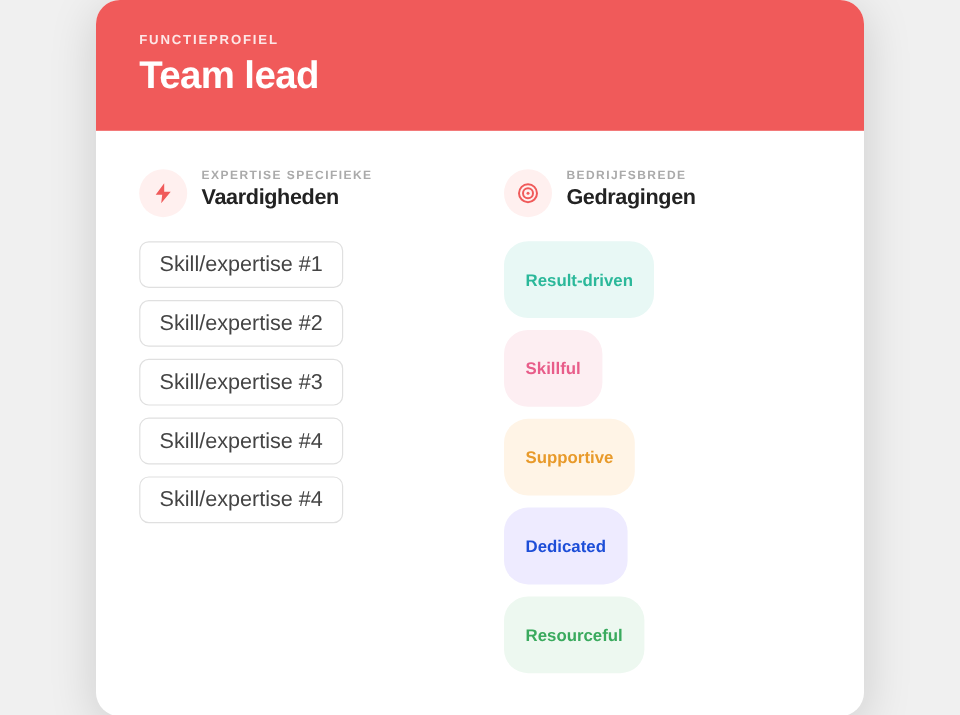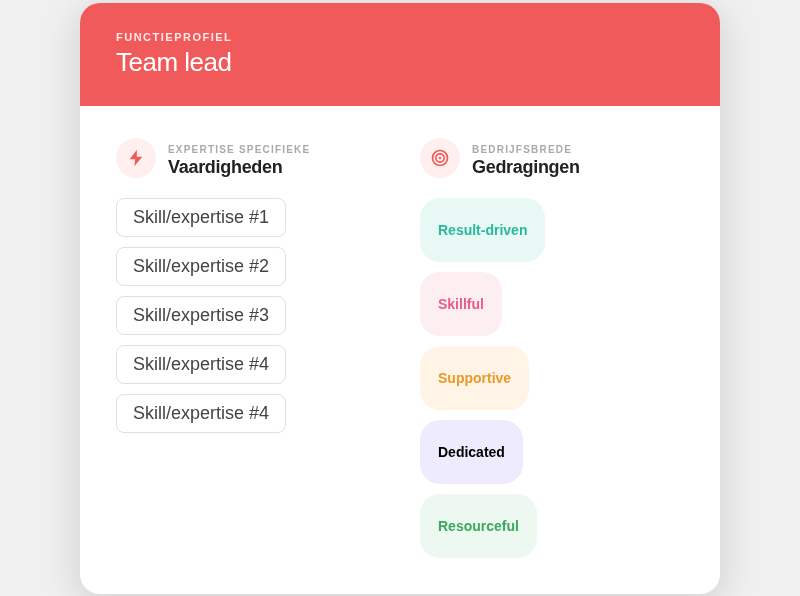--- a/index.html
+++ b/index.html
@@ -30,42 +30,42 @@
     .card-header .subtitle {
       font-size: 11px;
       font-weight: 700;
       letter-spacing: 1.5px;
       text-transform: uppercase;
       color: rgba(255,255,255,0.85);
       margin-bottom: 4px;
     }
 
     .card-header .title {
-      font-size: 26px;
-      font-weight: 400;
+      font-size: 32px;
+      font-weight: 700;
       color: #ffffff;
       letter-spacing: -0.5px;
     }
 
     .card-body {
       padding: 32px 36px 36px 36px;
     }
 
     .columns {
       display: flex;
       gap: 40px;
     }
 
     .column {
       flex: 1;
     }
 
     .column-header {
       display: flex;
-      align-items: flex-end;
+      align-items: flex-start;
       gap: 12px;
       margin-bottom: 20px;
     }
 
     .column-icon {
       width: 40px;
       height: 40px;
       border-radius: 50%;
       display: flex;
       align-items: center;
@@ -123,21 +123,21 @@
       padding: 24px 18px;
       border-radius: 20px;
       font-size: 14px;
       font-weight: 700;
       width: fit-content;
     }
 
     .tag-teal    { background: #e8f8f5; color: #2bb89a; }
     .tag-pink    { background: #fdeef2; color: #e85d8a; }
     .tag-orange  { background: #fff4e6; color: #e89a2b; }
-    .tag-purple  { background: #eeebff; color: #000000; }
+    .tag-purple  { background: #eeebff; color: #1d4ed8; }
     .tag-green   { background: #edf8f0; color: #3aaa5e; text-align: right; }
 
     
     .lightning-svg, .target-svg {
       width: 20px;
       height: 20px;
     }
   </style>
 </head>
 <body>

